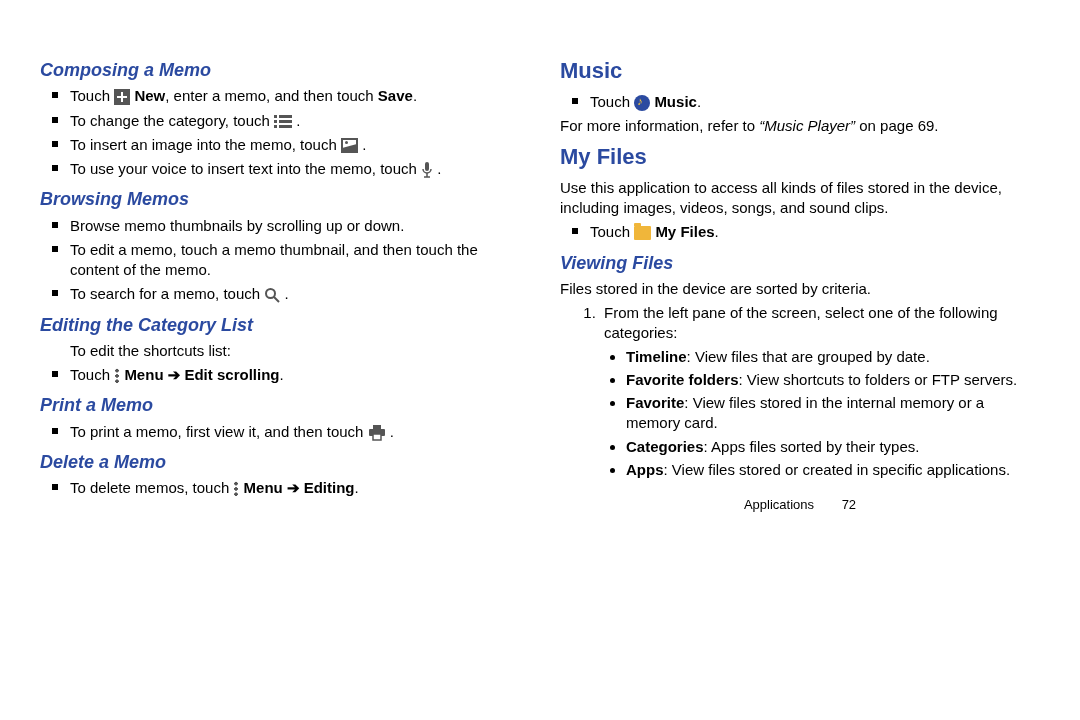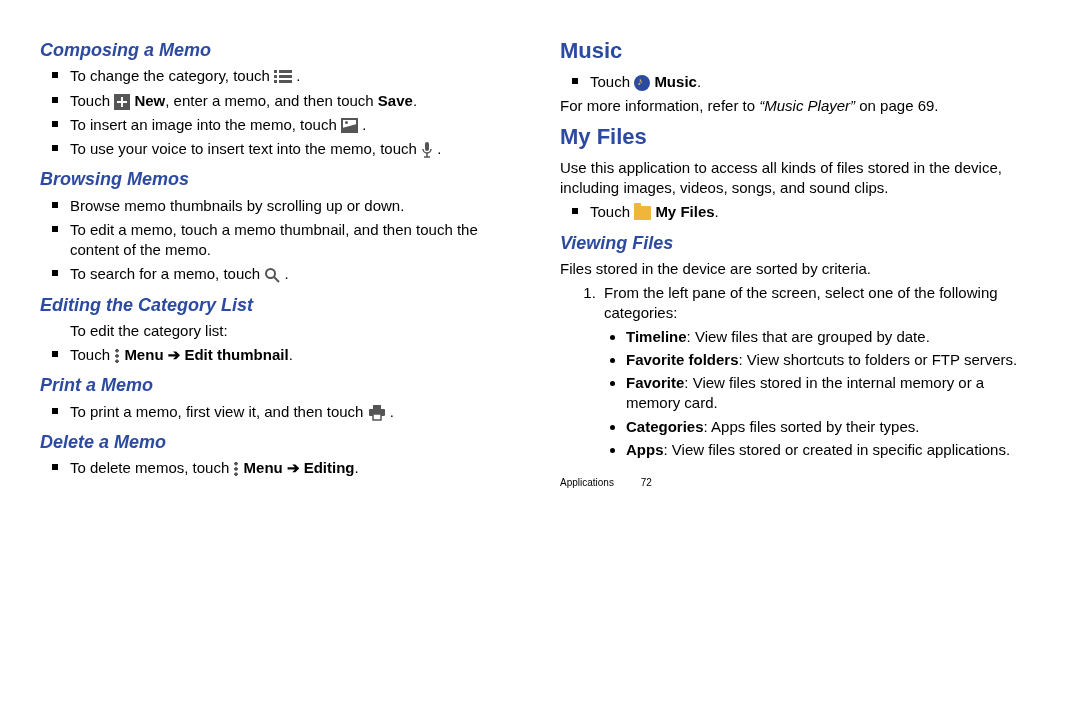--- a/index.html
+++ b/index.html
@@ -9,20 +9,21 @@
     margin: 0;
     padding: 30px 40px 20px 40px;
     width: 1080px;
     height: 720px;
     box-sizing: border-box;
     line-height: 1.35;
   }
   .columns {
     display: flex;
     gap: 40px;
+    margin-top: 20px;
   }
   .col {
     flex: 1;
     min-width: 0;
   }
   .h1 {
     color: #2b4aa0;
     font-weight: bold;
     font-size: 22px;
     margin-top: 6px;
@@ -70,22 +71,22 @@
   ul.dot > li {
     margin: 3px 0;
   }
   .b { font-weight: bold; }
   .i { font-style: italic; }
   .plain-indent {
     padding-left: 30px;
     margin: 4px 0;
   }
   .footer {
-    text-align: left;
-    font-size: 10px;
+    text-align: center;
+    font-size: 13px;
     margin-top: 16px;
   }
   .footer .pg { margin-left: 24px; }
 
   
   .icon {
     display: inline-block;
     vertical-align: middle;
     width: 16px;
     height: 16px;
@@ -180,28 +181,28 @@
 </style>
 </head>
 <body>
 
 <div class="columns">
   <div class="col">
 
     <div class="h2">Composing a Memo</div>
     <ul class="sq">
       <li>
-        <span>To change the category, touch </span>
-        <span class="icon icon-listmenu"></span>
-        <span>.</span>
-      </li>
-      <li>
         <span>Touch </span>
         <span class="icon icon-plus"></span>
         <span class="b">New</span><span>, enter a memo, and then touch </span><span class="b">Save</span><span>.</span>
+      </li>
+      <li>
+        <span>To change the category, touch </span>
+        <span class="icon icon-listmenu"></span>
+        <span>.</span>
       </li>
       <li>
         <span>To insert an image into the memo, touch </span>
         <span class="icon icon-image"></span>
         <span>.</span>
       </li>
       <li>
         <span>To use your voice to insert text into the memo, touch </span>
         <span class="icon icon-mic">
           <svg viewBox="0 0 12 18">
@@ -225,26 +226,26 @@
           <svg viewBox="0 0 16 16">
               <circle cx="6.5" cy="6.5" r="4.5" fill="none" stroke="#555" stroke-width="2"></circle>
               <line x1="10" y1="10" x2="15" y2="15" stroke="#555" stroke-width="2"></line>
             </svg>
         </span>
         <span>.</span>
       </li>
     </ul>
 
     <div class="h2">Editing the Category List</div>
-    <div class="plain-indent">To edit the category list:</div>
+    <div class="plain-indent">To edit the shortcuts list:</div>
     <ul class="sq">
       <li>
         <span>Touch </span>
         <span class="icon icon-dots"></span>
-        <span class="b">Menu</span><span class="arrow"> ➔ </span><span class="b">Edit thumbnail</span><span>.</span>
+        <span class="b">Menu</span><span class="arrow"> ➔ </span><span class="b">Edit scrolling</span><span>.</span>
       </li>
     </ul>
 
     <div class="h2">Print a Memo</div>
     <ul class="sq">
       <li>
         <span>To print a memo, first view it, and then touch </span>
         <span class="icon icon-print">
           <svg viewBox="0 0 18 16">
               <rect x="5" y="0" width="8" height="4" fill="#555"></rect>

